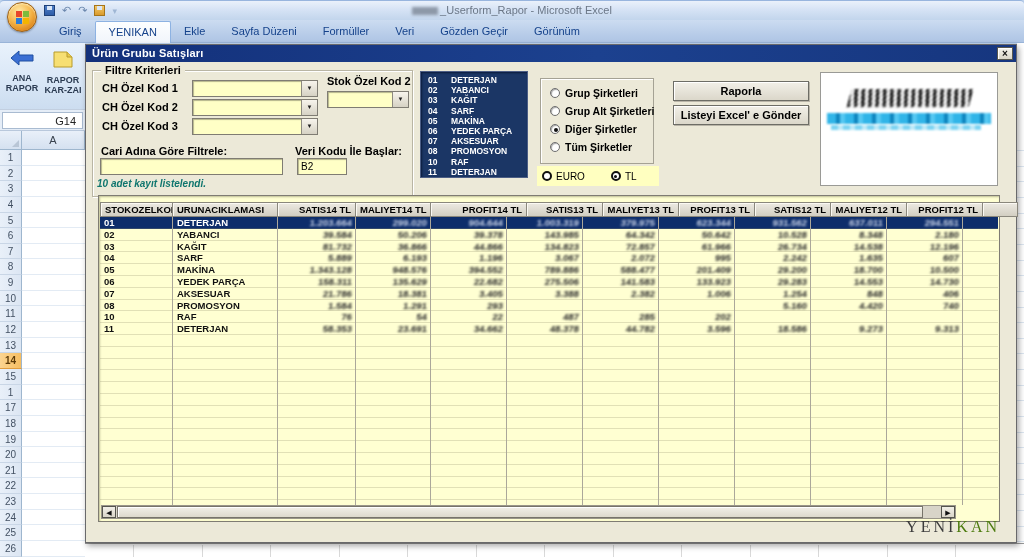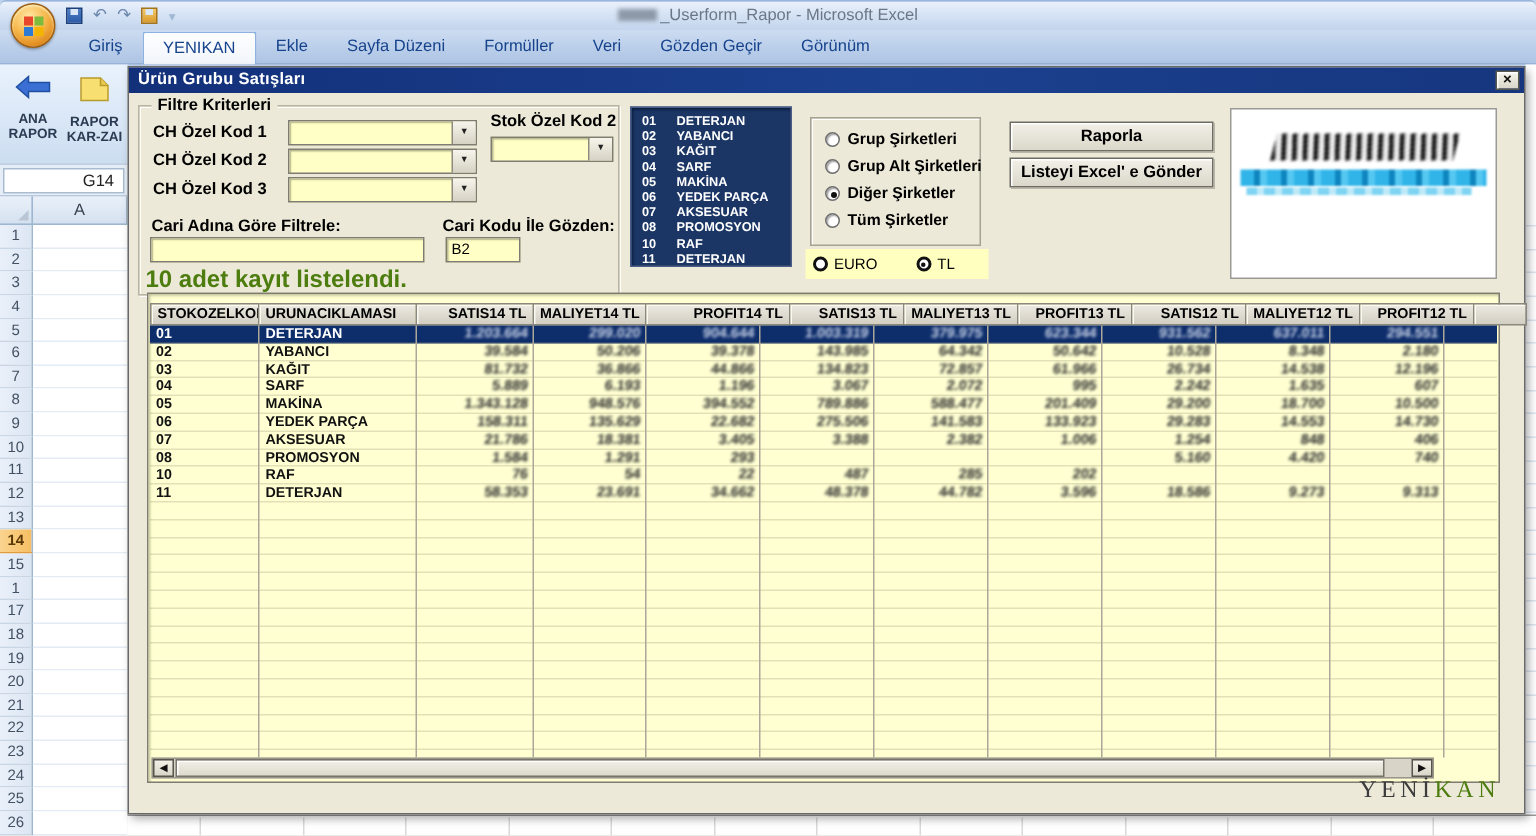--- a/index.html
+++ b/index.html
@@ -81,21 +81,21 @@
   .flabel { position:absolute; font-size:11px; font-weight:bold; color:#000; white-space:nowrap; }
   .combo { position:absolute; height:17px; background:#FFFFC6; border:1px solid #7F7C73;
     box-shadow:inset 1px 1px 1px rgba(90,90,70,.45); }
   .combo .val { position:absolute; left:3px; top:2px; right:18px; font-size:10px; color:#000; overflow:hidden; }
   .combo .drop { position:absolute; right:0; top:0; width:16px; height:15px;
     background:linear-gradient(#F7F4EC,#D6D2C4); border-left:1px solid #8d8a80;
     font-size:6px; color:#222; text-align:center; line-height:15px; }
   .tinput { position:absolute; height:17px; background:#FFFFC6; border:1px solid #7F7C73;
     box-shadow:inset 1px 1px 1px rgba(90,90,70,.45); font-family:"Liberation Sans",sans-serif;
     font-size:10px; color:#000; padding:0 3px; outline:none; }
-  .status-red { position:absolute; font-size:16px; font-weight:bold; color:#4d7c0f; }
+  .status-red { position:absolute; font-size:10px; font-weight:bold; color:#0f766e;font-style:italic; }
 
   .listbox { position:absolute; left:334px; top:9px; width:108px; height:107px;
     background:#1B3665; border:1px solid #4C5E85; box-shadow:inset 1px 1px 2px #0A1B3C; padding-top:3px; }
   .lb-item { height:10.2px; color:#fff; font-size:8.5px; font-weight:bold; white-space:nowrap; }
   .lb-code { display:inline-block; width:30px; padding-left:7px; }
 
   .radio-frame { position:absolute; left:454px; top:16px; width:114px; height:86px; background:#ECE9D8;
     border:1px solid #A5A294; box-shadow:inset 1px 1px 0 #fff; }
   .r-item { position:absolute; left:9px; display:flex; align-items:center; gap:5px; }
   .r-circ { width:10px; height:10px; border-radius:50%; background:#fff; border:1px solid #6d6d6d;
@@ -396,21 +396,21 @@
       <span class="val"></span>
         <span class="drop">▼</span>
     </div>
     <div class="flabel" style="left:241px;top:13px">Stok Özel Kod 2</div>
     <div class="combo" style="left:241px;top:29px;width:82px">
       <span class="val"></span>
         <span class="drop">▼</span>
     </div>
     <div class="flabel" style="left:15px;top:83px">Cari Adına Göre Filtrele:</div>
     <input class="tinput" style="left: 14px; top: 96px; width: 183px;" value="">
-    <div class="flabel" style="left:209px;top:83px">Cari Kodu İle Gözden:</div>
+    <div class="flabel" style="left:209px;top:83px">Veri Kodu İle Başlar:</div>
     <input class="tinput" style="left: 211px; top: 96px; width: 50px;" value="B2">
     <div class="status-red" style="left:11px;top:116px">10 adet kayıt listelendi.</div>
 
     <div class="listbox" id="listbox">
         <div class="lb-item"><span class="lb-code">01</span><span class="lb-name">DETERJAN</span></div>
         <div class="lb-item"><span class="lb-code">02</span><span class="lb-name">YABANCI</span></div>
         <div class="lb-item"><span class="lb-code">03</span><span class="lb-name">KAĞIT</span></div>
         <div class="lb-item"><span class="lb-code">04</span><span class="lb-name">SARF</span></div>
         <div class="lb-item"><span class="lb-code">05</span><span class="lb-name">MAKİNA</span></div>
         <div class="lb-item"><span class="lb-code">06</span><span class="lb-name">YEDEK PARÇA</span></div>

